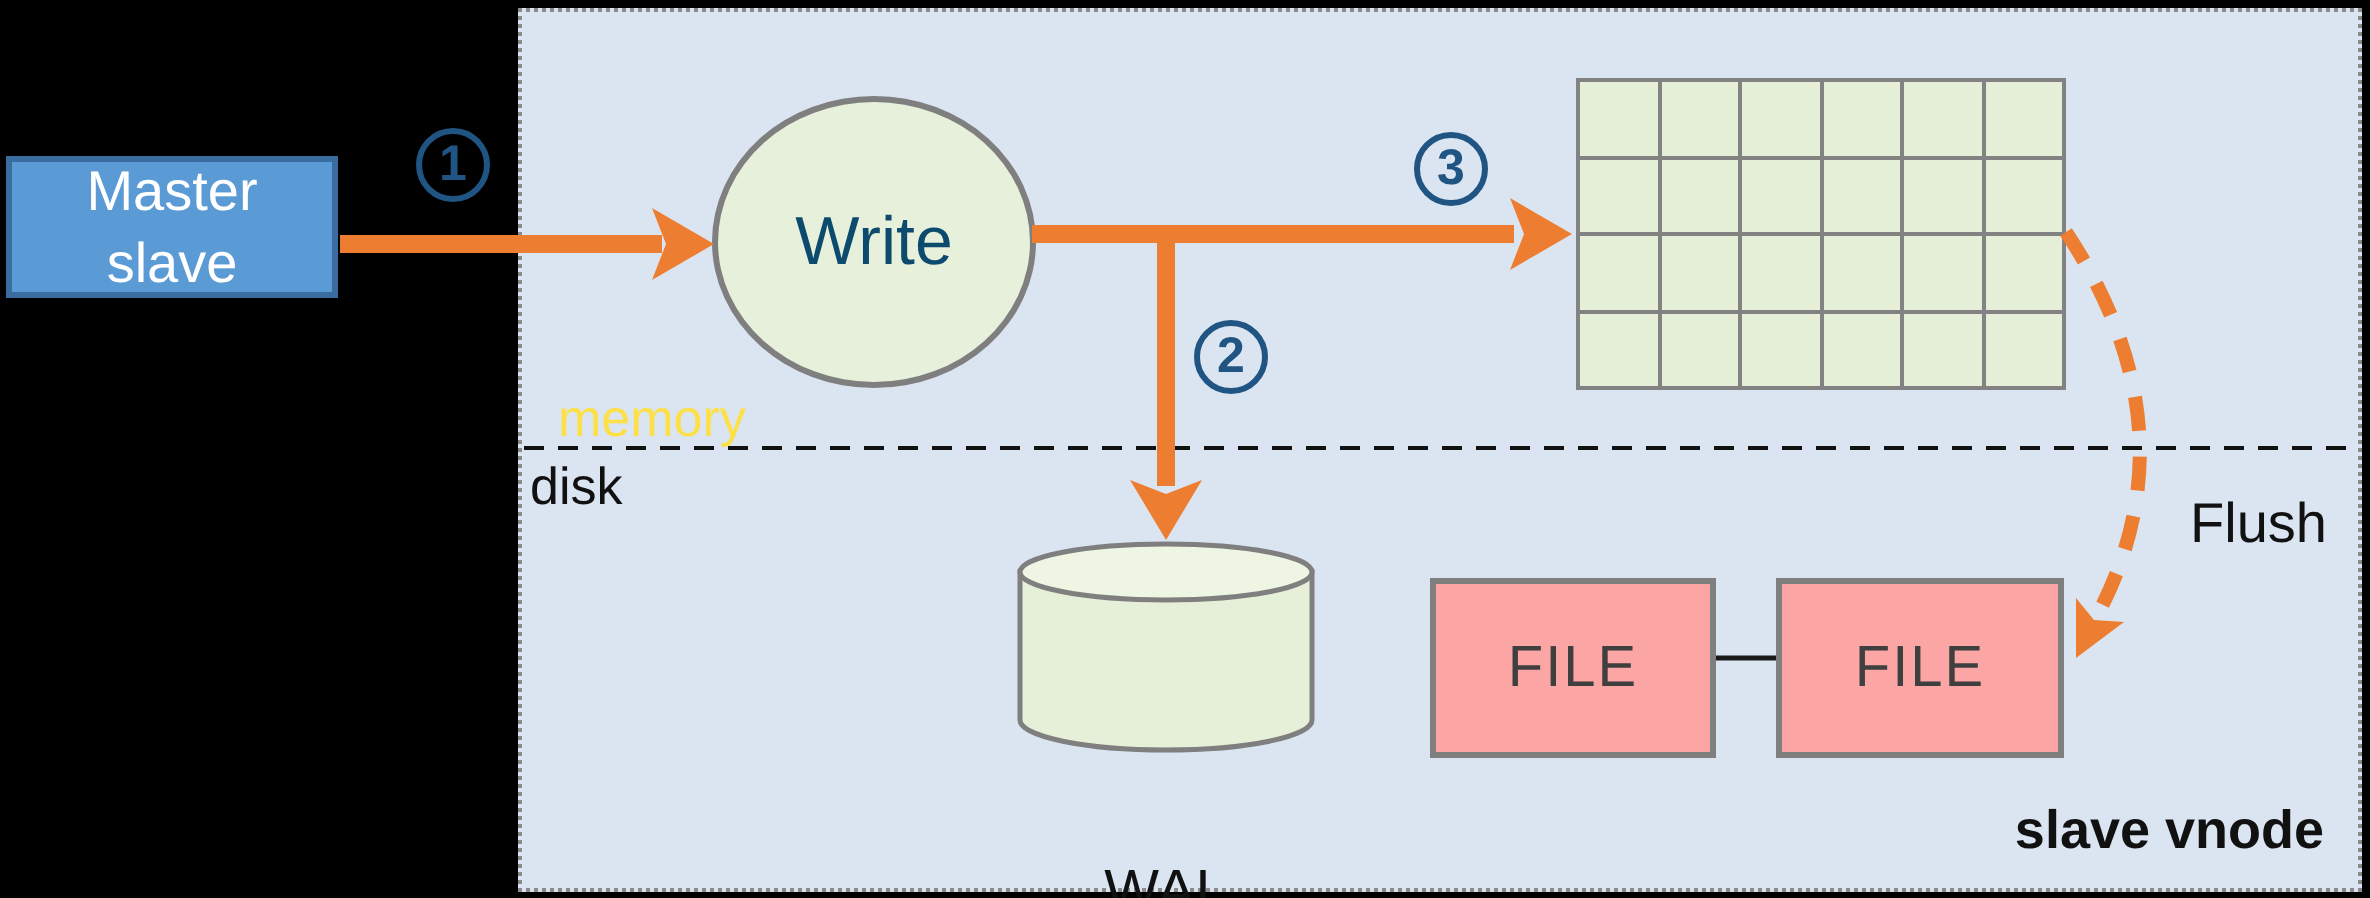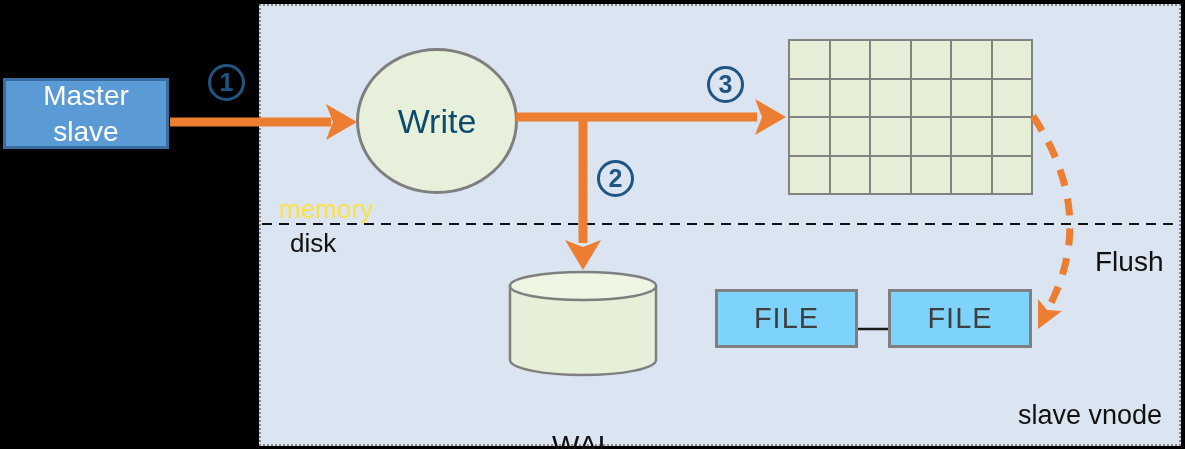--- a/index.html
+++ b/index.html
@@ -45,32 +45,32 @@
   .badge2{left:597px;top:160px;}
   .badge3{left:707px;top:66px;}
   
   .wal-wrap{position:absolute;left:507px;top:270px;width:152px;height:108px;}
   .wal-label{
     position:absolute;left:533px;top:394px;width:100px;text-align:center;
     color:#111111;font-size:29px;margin-top:36px;
   }
   
   .file{
-    position:absolute;top:289px;height:59px;box-sizing:border-box;
-    background:#7dd3fc;border:3px solid #7F7F7F;
+    position:absolute;top:289px;height:90px;box-sizing:border-box;
+    background:#fca5a5;border:3px solid #7F7F7F;
     display:flex;align-items:center;justify-content:center;
     color:#3F3F3F;font-size:29px;letter-spacing:1px;
   }
   .file1{left:715px;width:143px;}
   .file2{left:888px;width:144px;}
   
   .memlabel{position:absolute;left:279px;top:195px;color:#fde047;font-size:26px;line-height:28px;}
-  .disklabel{position:absolute;left:290px;top:229px;color:#111111;font-size:26px;line-height:28px;}
+  .disklabel{position:absolute;left:265px;top:229px;color:#111111;font-size:26px;line-height:28px;}
   .flushlabel{position:absolute;left:1095px;top:246px;color:#111111;font-size:28px;}
-  .slavelabel{position:absolute;left:1000px;top:400px;width:162px;text-align:right;color:#111111;font-size:27px;}
+  .slavelabel{position:absolute;left:1000px;top:400px;width:162px;text-align:right;color:#111111;font-size:27px;font-weight:bold;}
   
   .overlay{position:absolute;left:0;top:0;width:1185px;height:449px;pointer-events:none;}
 </style>
 </head>
 <body>
 
 <div id="canvas">
 
   <div class="panel"></div>
 

